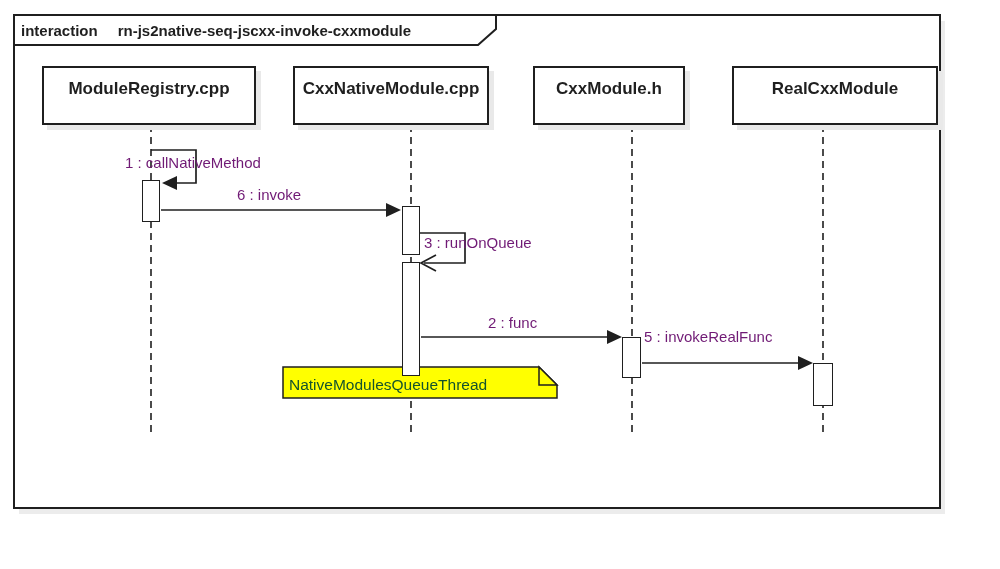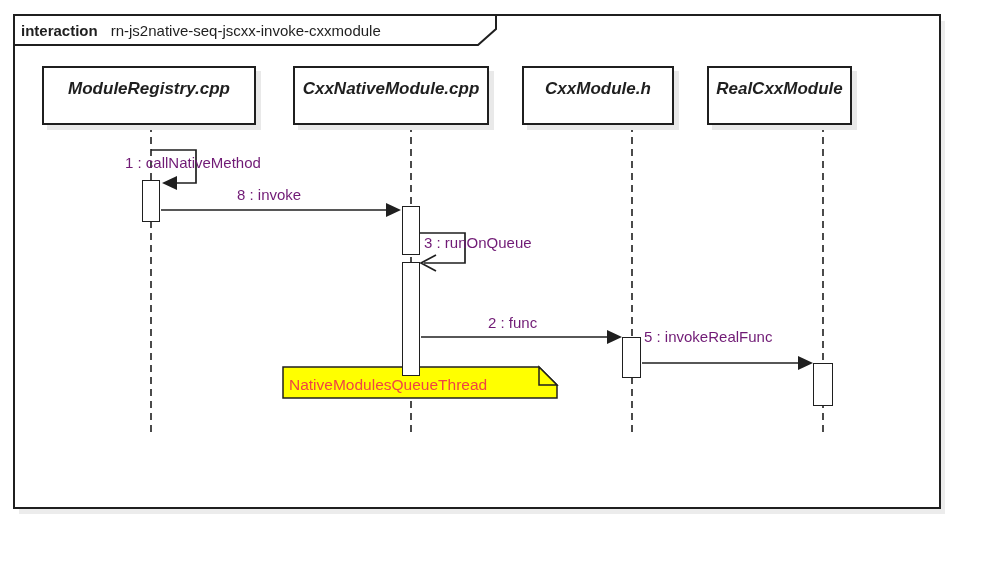--- a/index.html
+++ b/index.html
@@ -8,34 +8,33 @@
     font-family:"Liberation Sans","DejaVu Sans",sans-serif;color:#1f1f1f;
     overflow:hidden;
   }
   #diagram-svg{position:absolute;left:0;top:0;z-index:1;}
   
   .frame-title{
     position:absolute;left:21px;top:22px;z-index:3;
     font-size:15px;white-space:nowrap;
   }
   .frame-title .kw{font-weight:bold;margin-top:16px;}
-  .frame-title .nm{margin-left:13px;font-weight:normal;}
+  .frame-title .nm{margin-left:20px;font-weight:bold;}
   
   .head{
     position:absolute;top:66px;height:59px;box-sizing:border-box;z-index:2;
     background:#ffffff;border:2px solid #1f1f1f;
     box-shadow:5px 5px 0 #e9e9e9;
     text-align:center;font-weight:bold;font-size:17px;padding-top:11px;
     white-space:nowrap;
-    font-style:italic;
   }
   #head-moduleregistry{left:42px;width:214px;}
   #head-cxxnativemodule{left:293px;width:196px;}
-  #head-cxxmodule{left:522px;width:152px;}
-  #head-realcxxmodule{left:707px;width:145px;}
+  #head-cxxmodule{left:533px;width:152px;}
+  #head-realcxxmodule{left:732px;width:206px;}
   
   .bar{
     position:absolute;box-sizing:border-box;z-index:2;
     background:#ffffff;border:1.5px solid #1f1f1f;
   }
   #bar-registry{left:142px;top:180px;width:18px;height:42px;}
   #bar-cxxnative-1{left:402px;top:206px;width:18px;height:49px;}
   #bar-cxxnative-2{left:402px;top:262px;width:18px;height:114px;}
   #bar-cxxmodule{left:622px;top:337px;width:19px;height:41px;}
   #bar-realcxx{left:813px;top:363px;width:20px;height:43px;}
@@ -44,21 +43,21 @@
     position:absolute;z-index:3;font-size:15px;white-space:nowrap;color:#701a75;
   }
   #label-msg1{left:125px;top:154px;}
   #label-msg2{left:237px;top:186px;}
   #label-msg3{left:424px;top:234px;}
   #label-msg4{left:488px;top:314px;}
   #label-msg5{left:644px;top:328px;}
   
   #note-text{
     position:absolute;left:289px;top:376px;z-index:3;
-    font-size:15.5px;color:#ef4444;white-space:nowrap;text-align:center;
+    font-size:15.5px;color:#14532d;white-space:nowrap;text-align:center;
   }
 </style>
 </head>
 <body>
 
 <div id="canvas">
 
   <svg id="diagram-svg" width="1000" height="569" viewBox="0 0 1000 569">
 
     <rect x="19" y="21" width="926" height="493" fill="#ececec"></rect>
@@ -113,20 +112,20 @@
     <span>RealCxxModule</span>
   </div>
 
   <div class="bar" id="bar-registry"></div>
   <div class="bar" id="bar-cxxnative-1"></div>
   <div class="bar" id="bar-cxxnative-2"></div>
   <div class="bar" id="bar-cxxmodule"></div>
   <div class="bar" id="bar-realcxx"></div>
 
   <div class="msg-label" id="label-msg1">1 : callNativeMethod</div>
-  <div class="msg-label" id="label-msg2">8 : invoke</div>
+  <div class="msg-label" id="label-msg2">6 : invoke</div>
   <div class="msg-label" id="label-msg3">3 : runOnQueue</div>
   <div class="msg-label" id="label-msg4">2 : func</div>
   <div class="msg-label" id="label-msg5">5 : invokeRealFunc</div>
 
   <div id="note-text">NativeModulesQueueThread</div>
 
 </div>
 
 </body></html>

